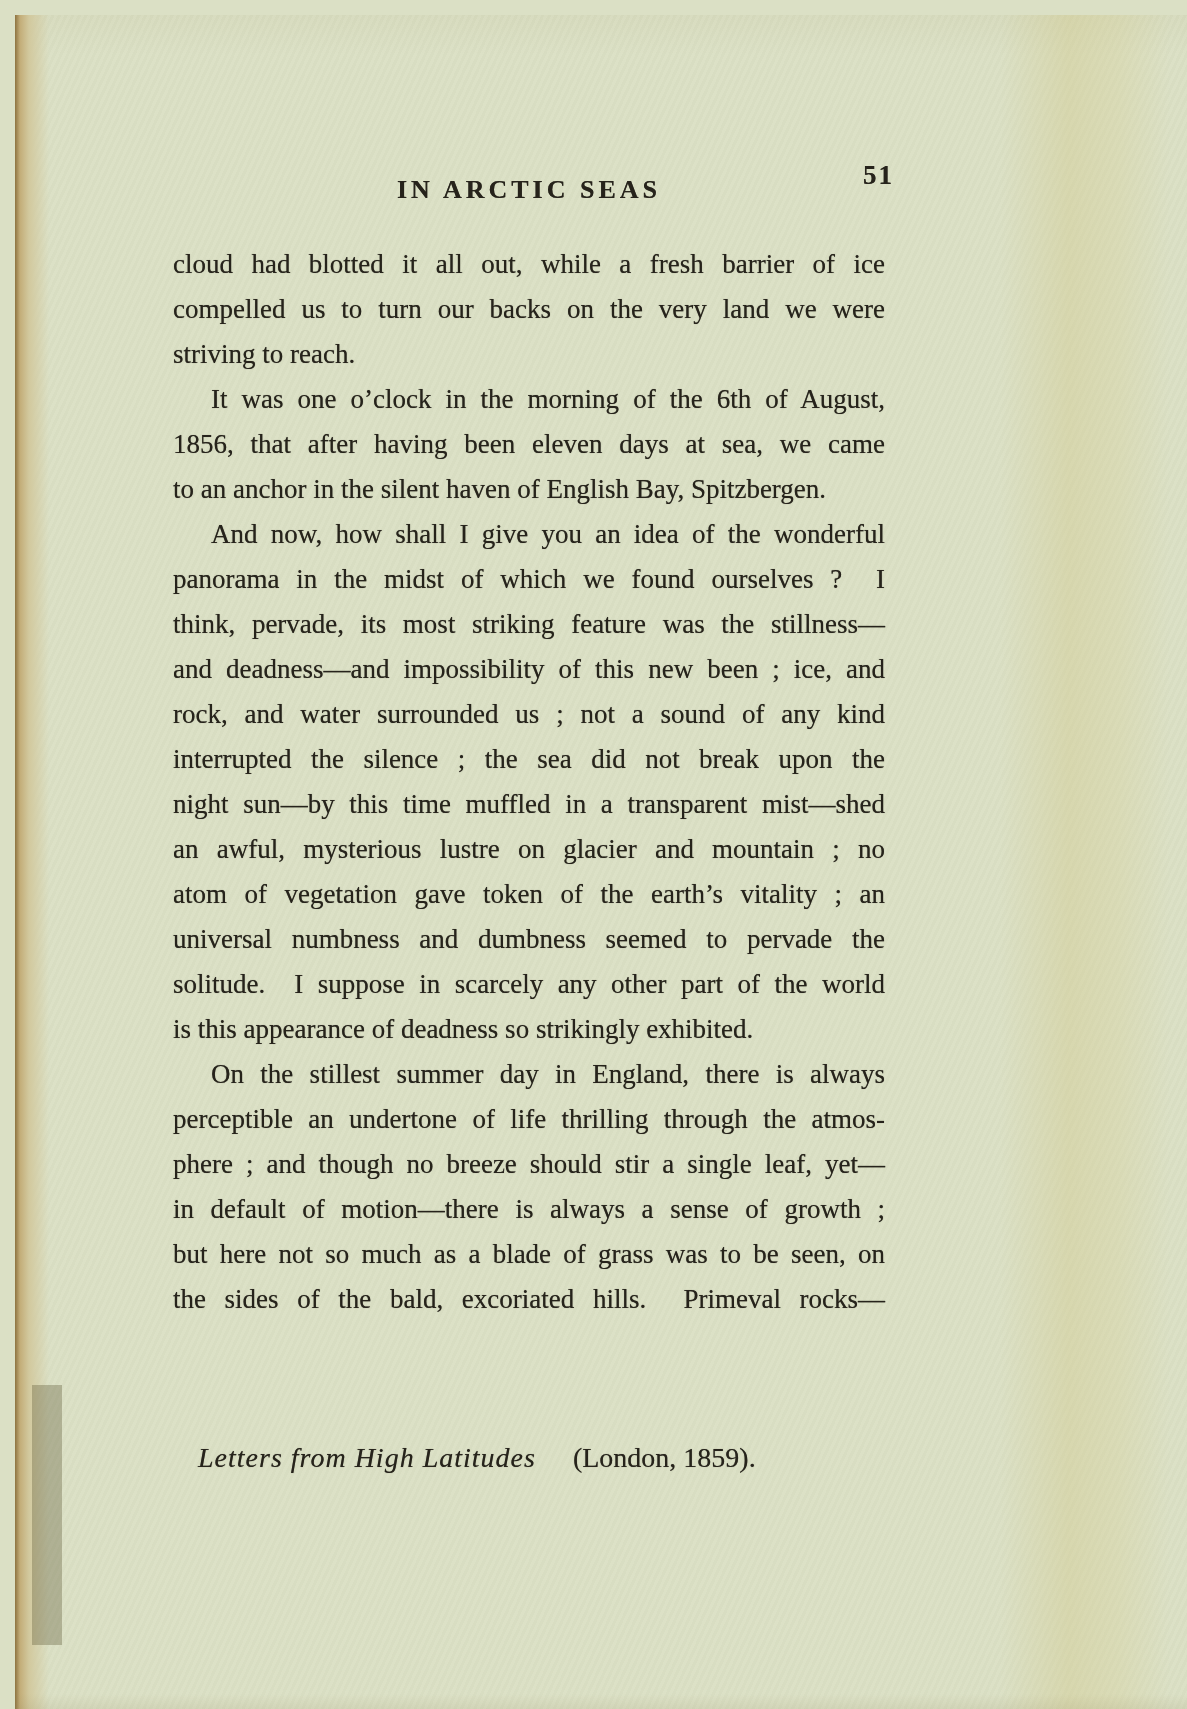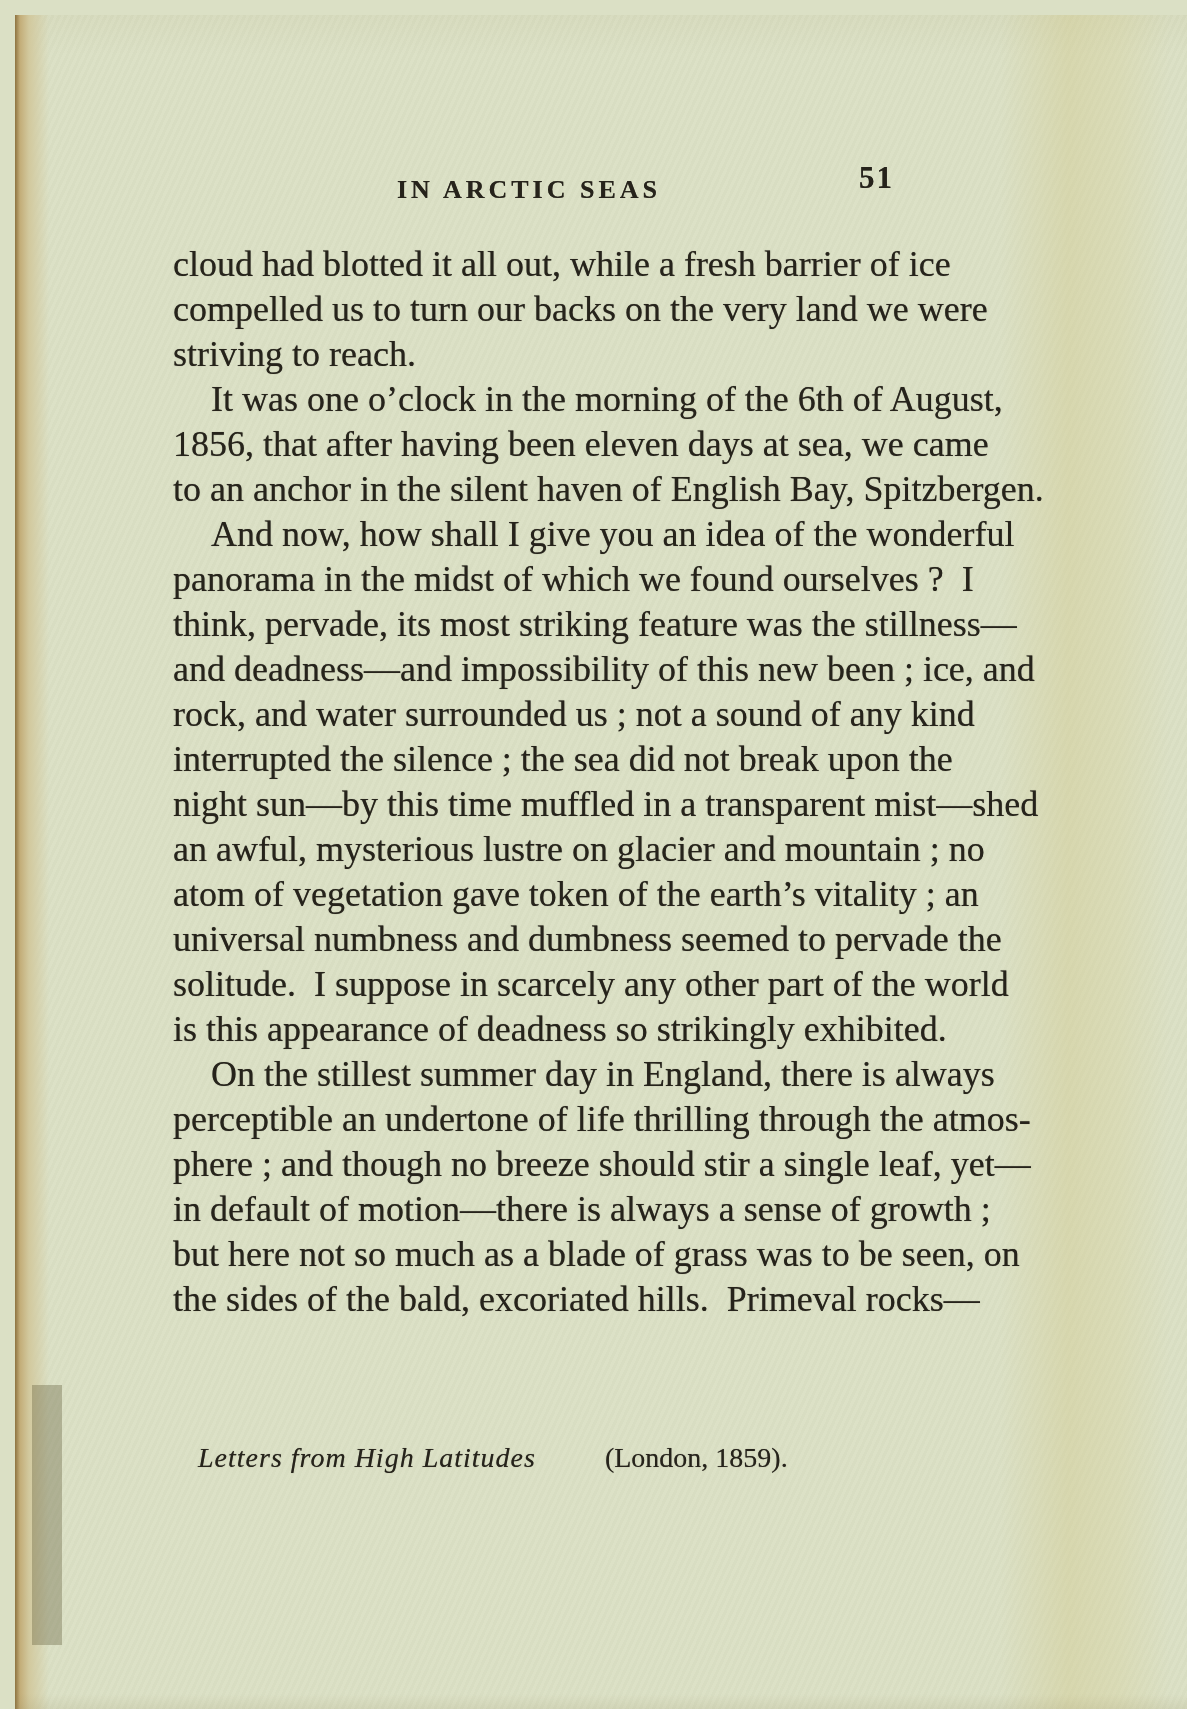--- a/index.html
+++ b/index.html
@@ -57,49 +57,49 @@
     position:absolute;left:128px;top:130px;width:772px;height:34px;
   }
   .running-title{
     display:block;text-align:center;
     font-weight:bold;font-size:26px;letter-spacing:4px;
     color:var(--ink);
     text-shadow:0 0 0.6px rgba(30,28,20,0.65);
   }
   .pagenum{
     position:absolute;right:6px;top:0;
-    font-weight:bold;font-size:31px;letter-spacing:2px;
+    font-weight:bold;font-size:27px;letter-spacing:2px;
     text-shadow:0 0 0.6px rgba(30,28,20,0.65);
   }
   main{
     position:absolute;left:128px;top:197px;width:772px;
   }
   .line{
     height:45px;line-height:45px;
-    font-size:36px;
+    font-size:27px;
     text-align:justify;
     text-align-last:justify;
     white-space:nowrap;
     text-shadow:0 0 0.7px rgba(30,28,20,0.60);
   }
   .line.end{
     text-align:left;
     text-align-last:left;
   }
   .line.indent{
     text-indent:38px;
   }
   .attribution{
     position:absolute;left:128px;top:1405px;width:772px;
     font-size:28px;line-height:45px;
     padding-left:40px;
     text-shadow:0 0 0.7px rgba(30,28,20,0.60);
   }
   .attr-italic{font-style:italic;letter-spacing:1px;}
-  .attr-roman{font-style:normal;margin-left:32px;}
+  .attr-roman{font-style:normal;}
 </style>
 </head>
 <body>
 
 <div class="page">
   <div class="edge-left"></div>
   <div class="edge-crease"></div>
   <div class="band-right"></div>
   <div class="edge-bottom"></div>
 

